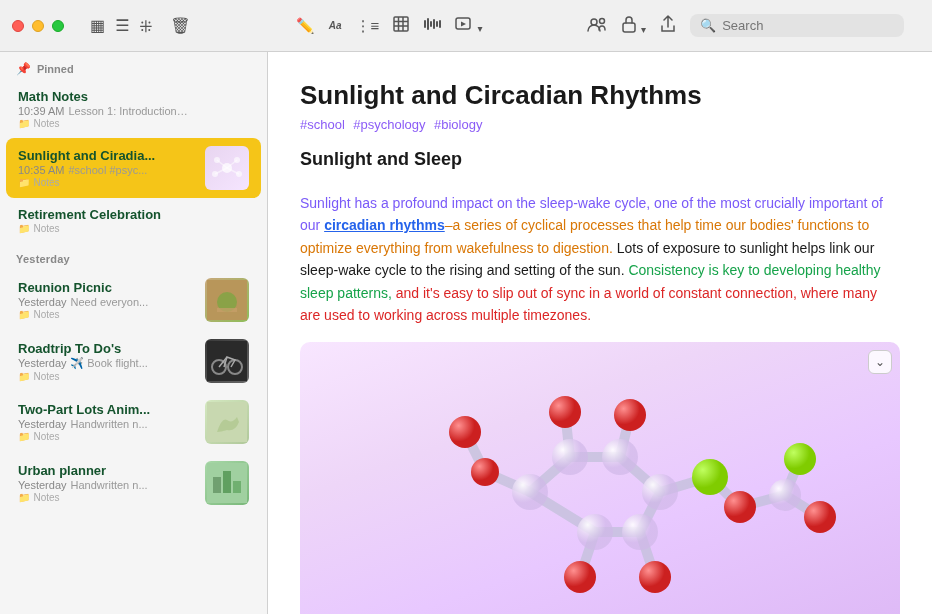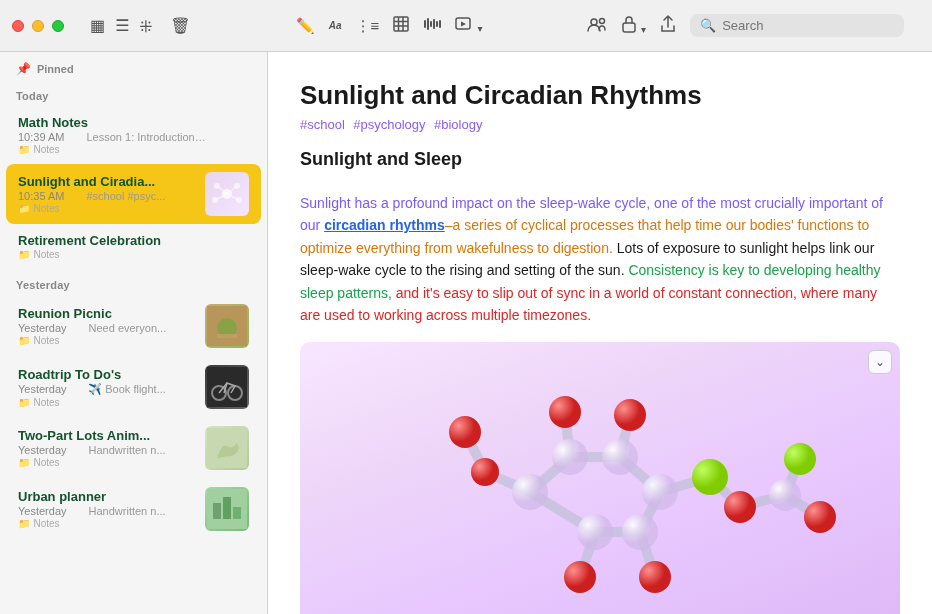--- a/index.html
+++ b/index.html
@@ -126,21 +126,21 @@
       font-size: 13px;
       font-weight: 600;
       color: #14532d;
       white-space: nowrap;
       overflow: hidden;
       text-overflow: ellipsis;
     }
     .note-meta {
       display: flex;
       align-items: center;
-      gap: 22px;
+      gap: 4px;
       margin-top: 1px;
     }
     .note-time {
       font-size: 11px;
       color: #888;
       white-space: nowrap;
     }
     .note-preview {
       font-size: 11px;
       color: #999;
@@ -345,21 +345,20 @@
 
 <div class="main">
 
   <div class="sidebar">
 
     <div class="pinned-header">
       <span class="pin-icon">📌</span>
       <span class="pinned-label">Pinned</span>
     </div>
 
-    <div class="sidebar-section-label">Today</div>
 
     <div class="note-item">
       <div class="note-content">
         <div class="note-title">Math Notes</div>
         <div class="note-meta">
           <span class="note-time">10:39 AM</span>
           <span class="note-preview">Lesson 1: Introduction to...</span>
         </div>
         <div class="note-folder">
           <span>📁</span>

